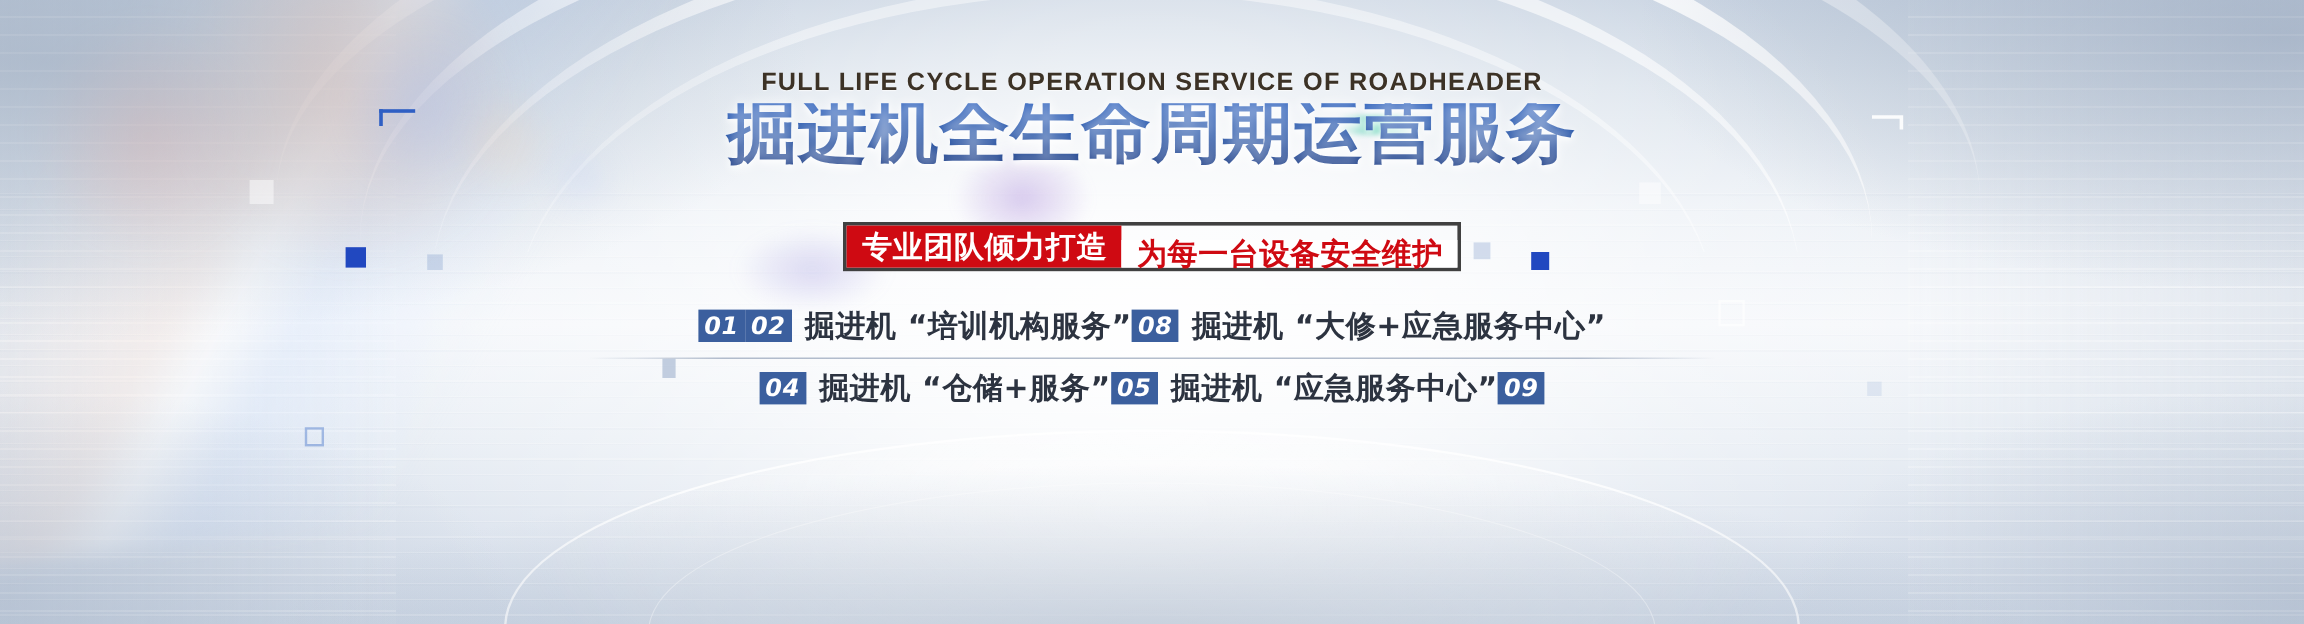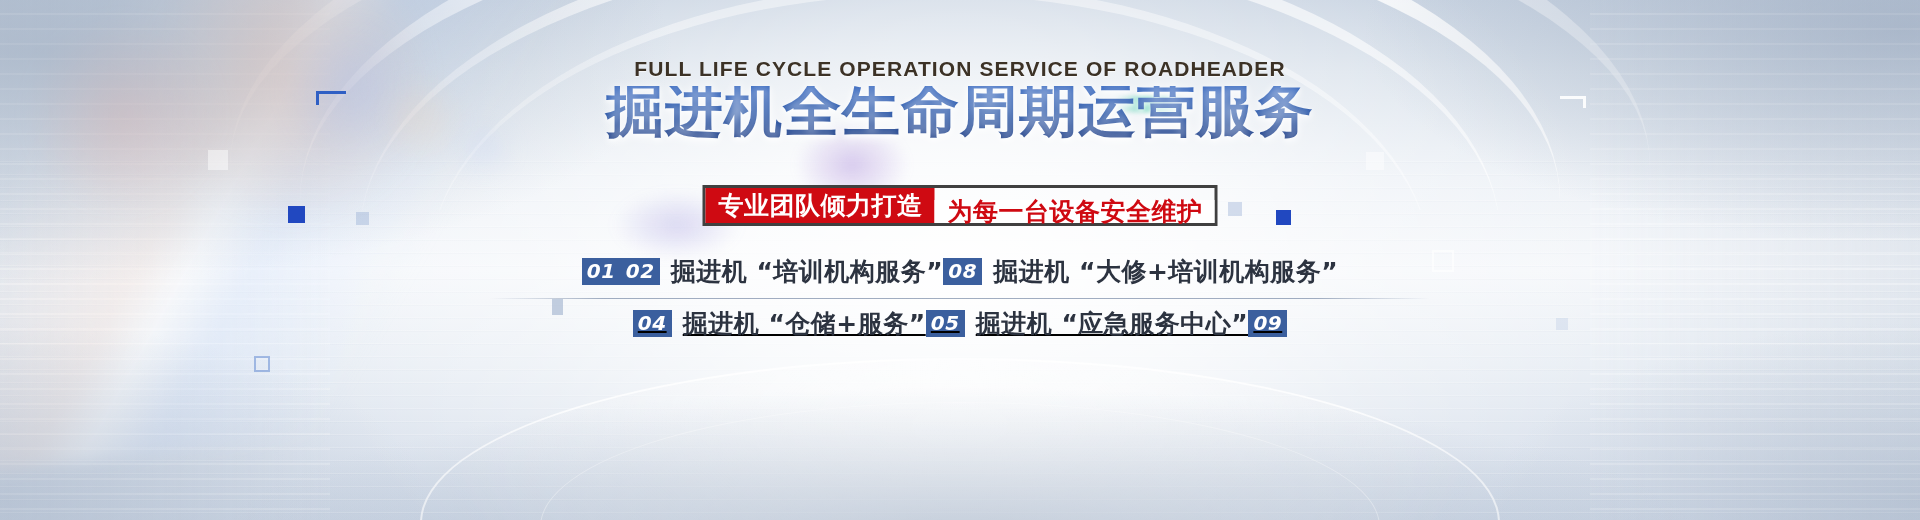--- a/index.html
+++ b/index.html
@@ -256,21 +256,21 @@
     left: 50%; top: 245px;
     transform: translateX(-50%);
     width: 1000px;
   }
   .service-row {
     display: flex;
     align-items: center;
     justify-content: center;
     height: 52px;
   }
-  .service-row.row-2 { padding-left: 0; text-decoration: underline; }
+  .service-row.row-2 { padding-left: 0; }
 
   .service-item {
     display: flex;
     align-items: center;
     gap: 11px;
     white-space: nowrap;
   }
   .svc-num {
     display: inline-flex;
     align-items: center;
@@ -379,21 +379,21 @@
       <div class="service-row row-1">
         <div class="service-item">
           <span class="svc-num">01</span>
         </div>
         <div class="service-item">
           <span class="svc-num">02</span>
           <span class="svc-text">掘进机 “培训机构服务”</span>
         </div>
         <div class="service-item">
           <span class="svc-num">08</span>
-          <span class="svc-text">掘进机 “大修+培训机构服务”</span>
+          <span class="svc-text">掘进机 “大修+应急服务中心”</span>
         </div>
       </div>
 
       <div class="service-row row-2">
         <div class="service-item">
           <span class="svc-num">04</span>
           <span class="svc-text">掘进机 “仓储+服务”</span>
         </div>
         <div class="service-item">
           <span class="svc-num">05</span>

